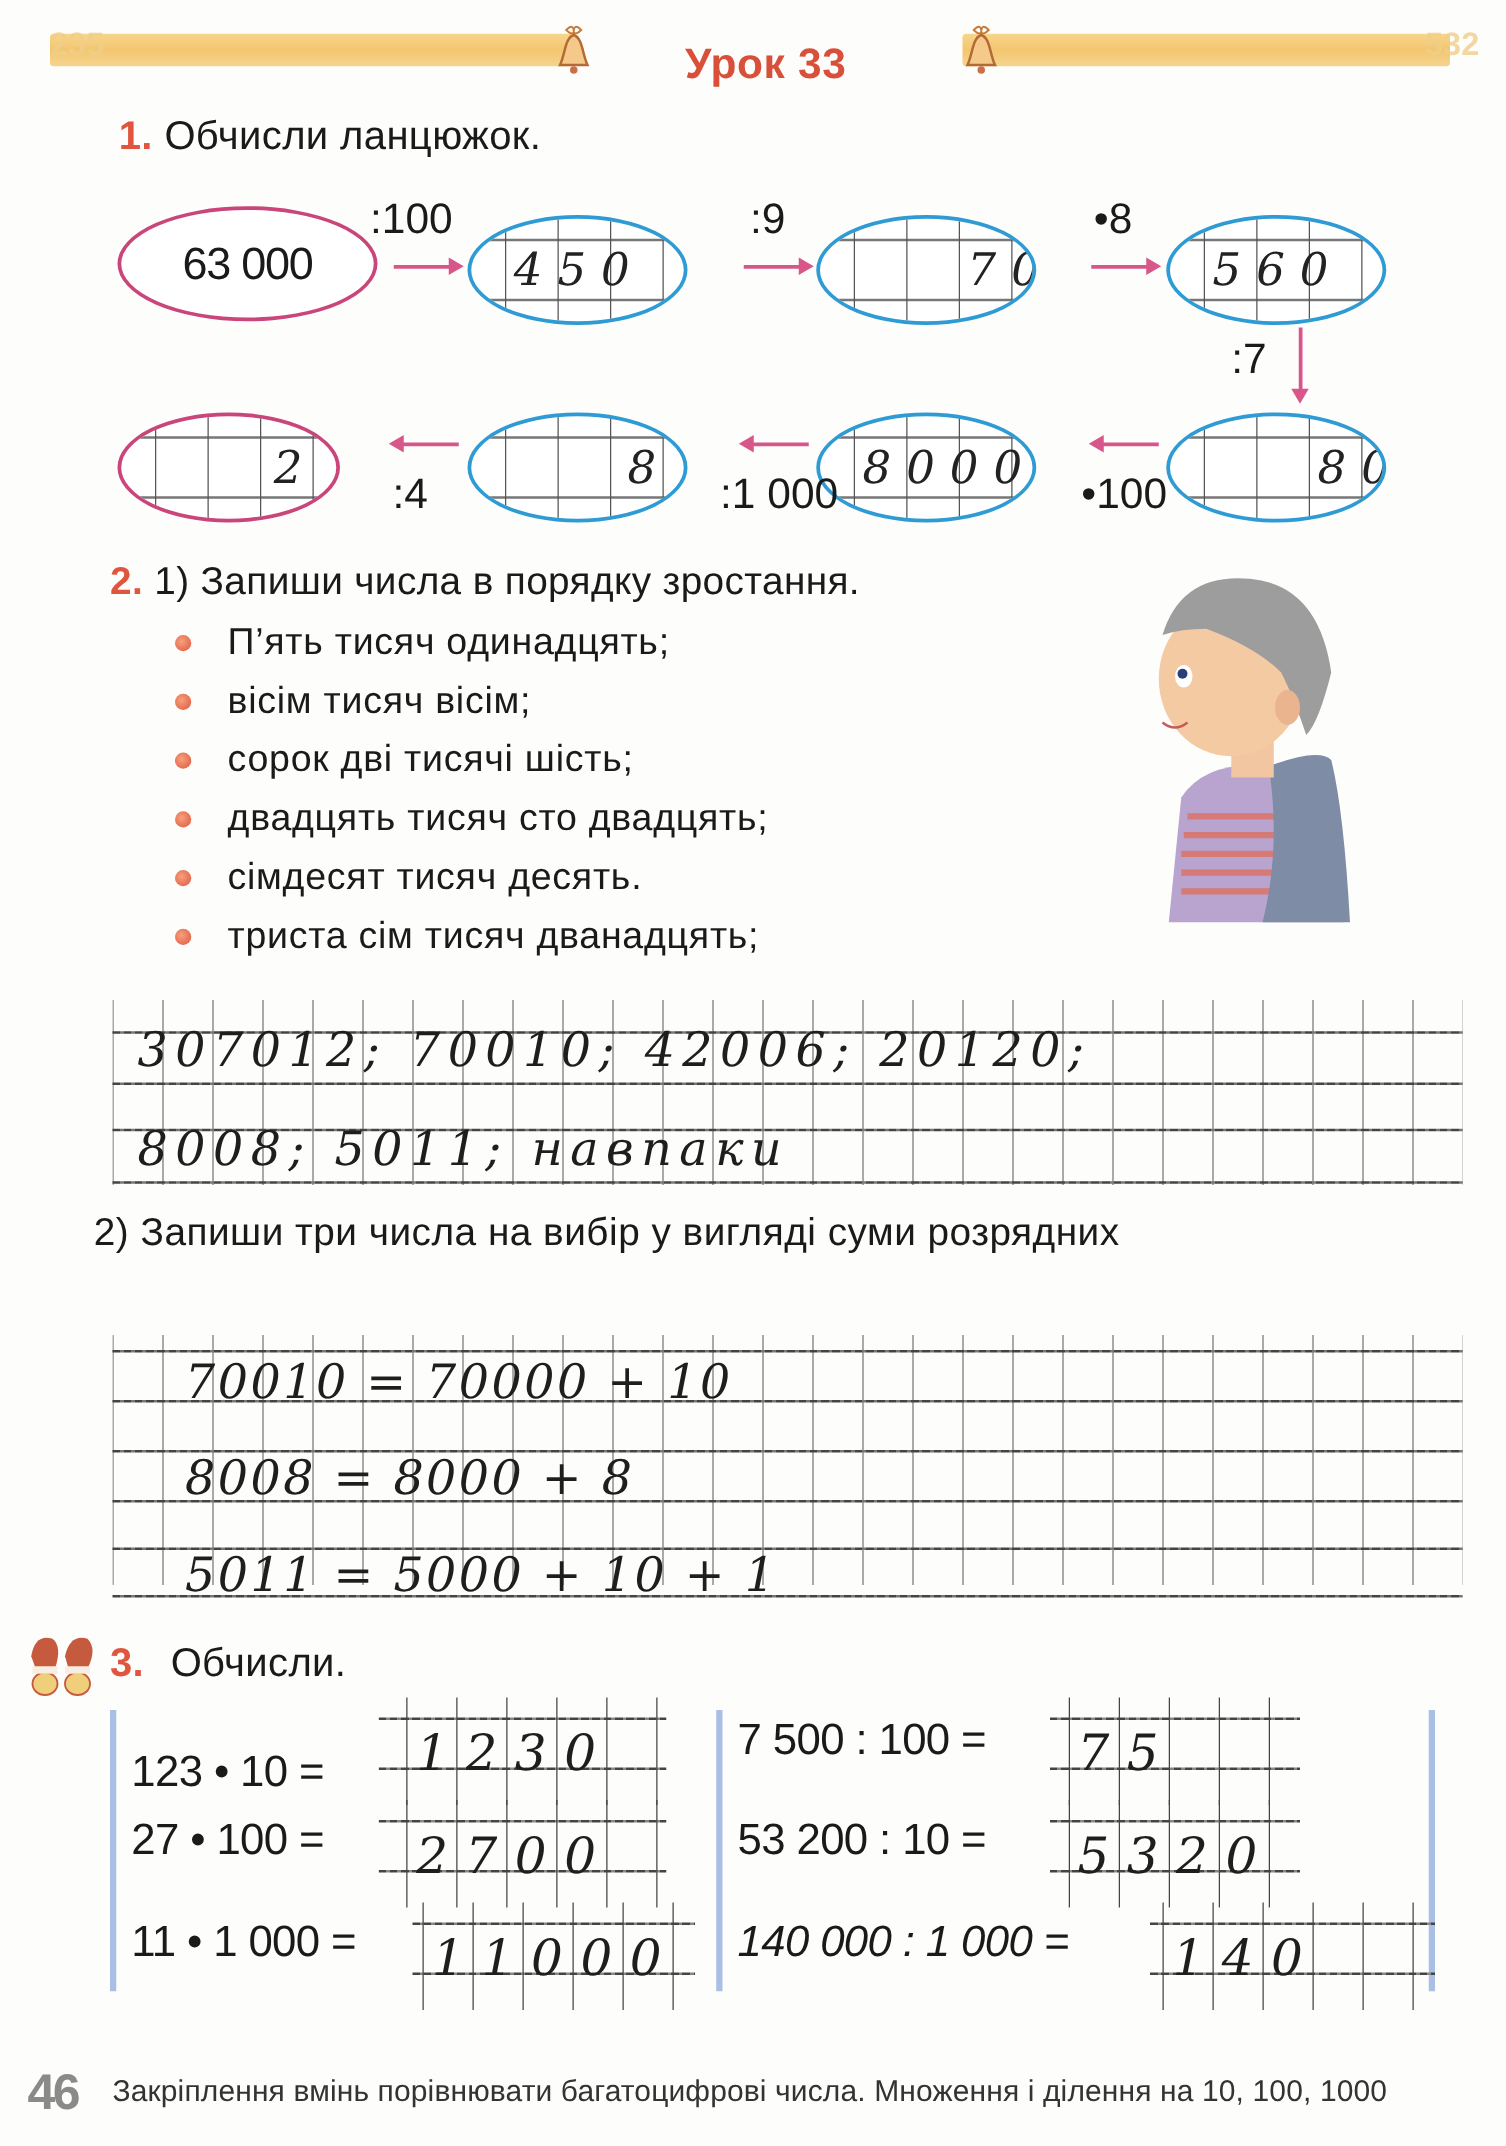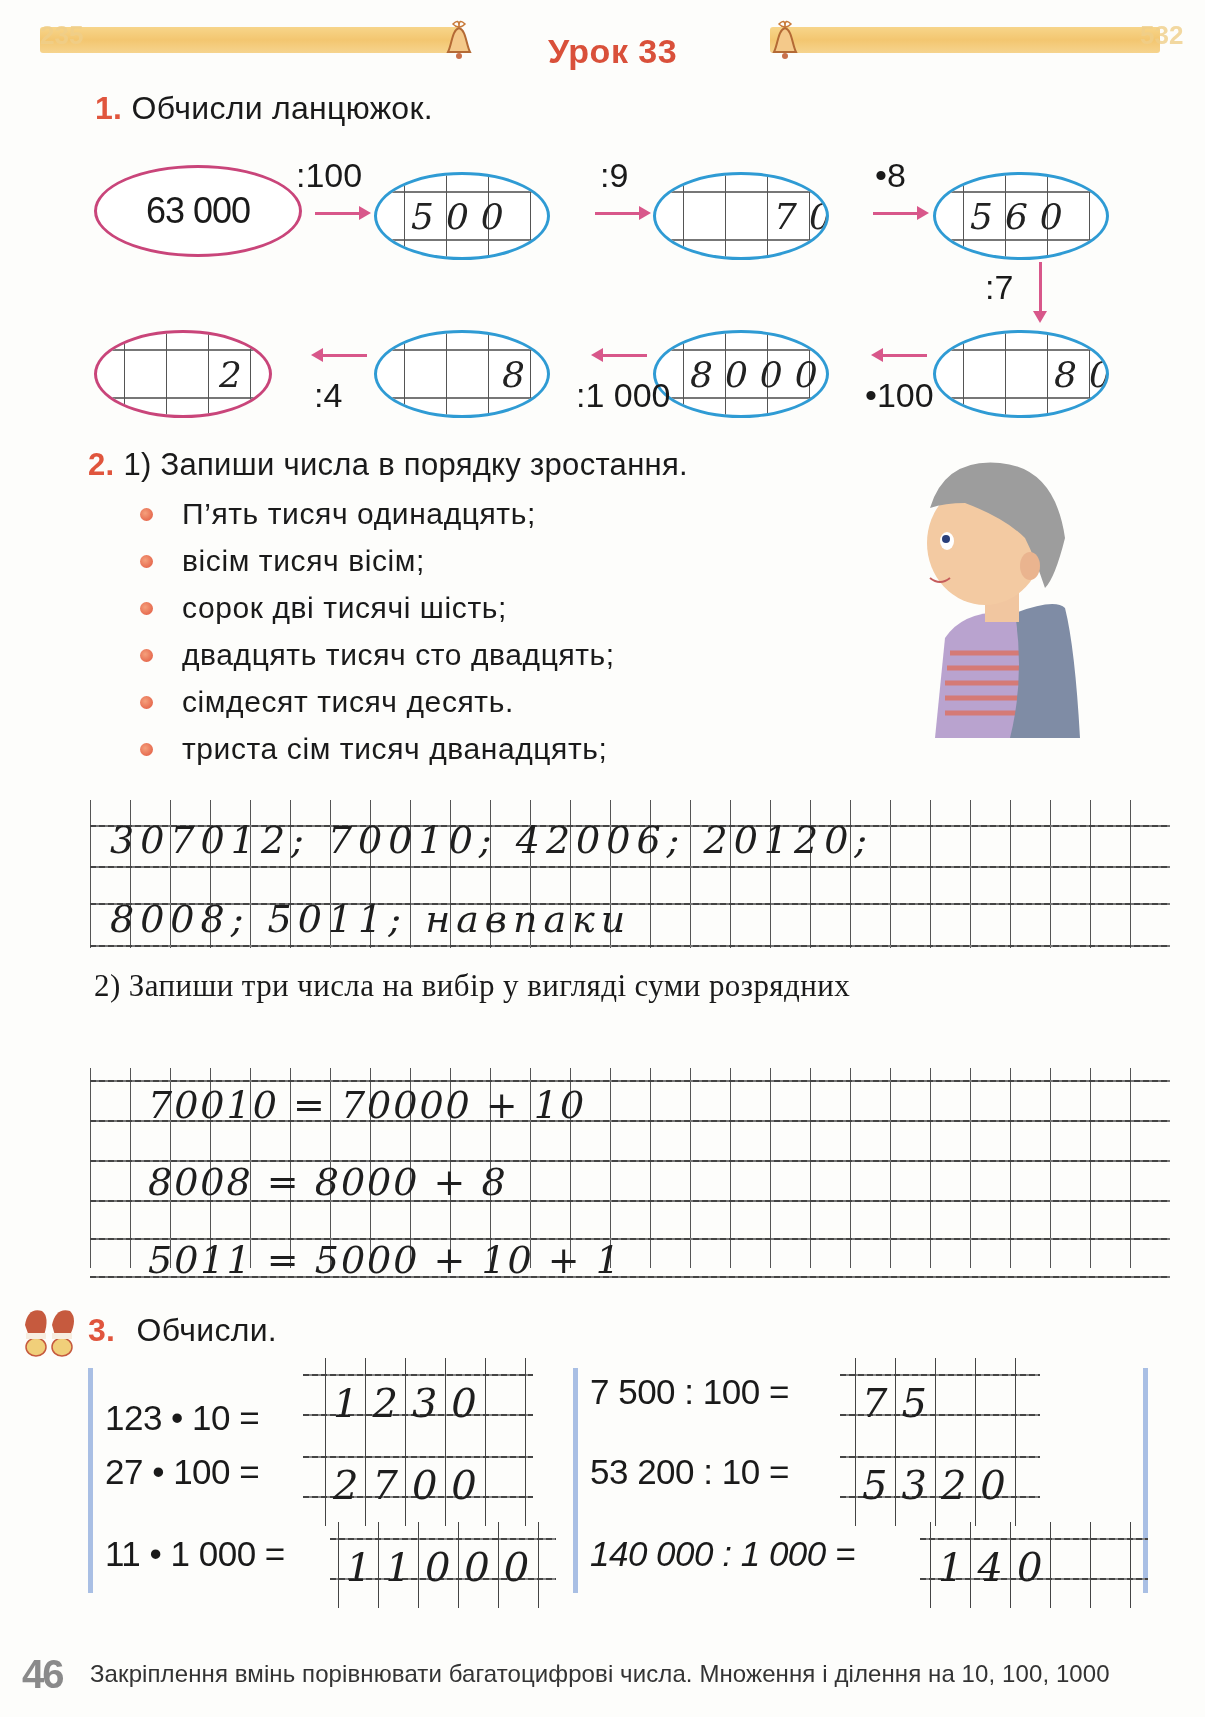--- a/index.html
+++ b/index.html
@@ -84,21 +84,21 @@
 <div class="oval pink" style="left:94px;top:165px;width:208px;height:92px;">
   <div class="start">63 000</div>
 </div>
 <div class="oval" style="left:374px;top:172px;">
   <div class="grid">
       <div class="vl" style="left:27px"></div>
       <div class="vl" style="left:69px"></div>
       <div class="vl" style="left:111px"></div>
       <div class="vl" style="left:153px"></div>
     </div>
-  <div class="val" style="left:34px;">500</div>
+  <div class="val" style="left:34px;">450</div>
 </div>
 <div class="oval" style="left:653px;top:172px;">
   <div class="grid">
       <div class="vl" style="left:27px"></div>
       <div class="vl" style="left:69px"></div>
       <div class="vl" style="left:111px"></div>
       <div class="vl" style="left:153px"></div>
     </div>
   <div class="val" style="left:118px;">70</div>
 </div>
@@ -196,21 +196,21 @@
 
 <div class="nb" style="left:90px;top:800px;width:1080px;height:148px;">
   <div class="hl" style="top:25px"></div>
   <div class="hl" style="top:66px"></div>
   <div class="hl" style="top:103px"></div>
   <div class="hl" style="top:145px"></div>
 </div>
 <div class="hand" style="left:110px;top:818px;">307012; 70010; 42006; 20120;</div>
 <div class="hand" style="left:110px;top:897px;">8008; 5011; навпаки</div>
 
-<div class="subtitle" style="left:94px;top:962px;font-family:Liberation Serif, serif;">
+<div class="subtitle" style="left:75px;top:962px;">
   <div>2) Запиши три числа на вибір у вигляді суми розрядних</div>
 </div>
 
 <div class="nb" style="left:90px;top:1068px;width:1080px;height:200px;">
   <div class="hl" style="top:12px"></div>
   <div class="hl" style="top:52px"></div>
   <div class="hl" style="top:92px"></div>
   <div class="hl" style="top:132px"></div>
   <div class="hl" style="top:170px"></div>
   <div class="hl" style="top:208px"></div>

